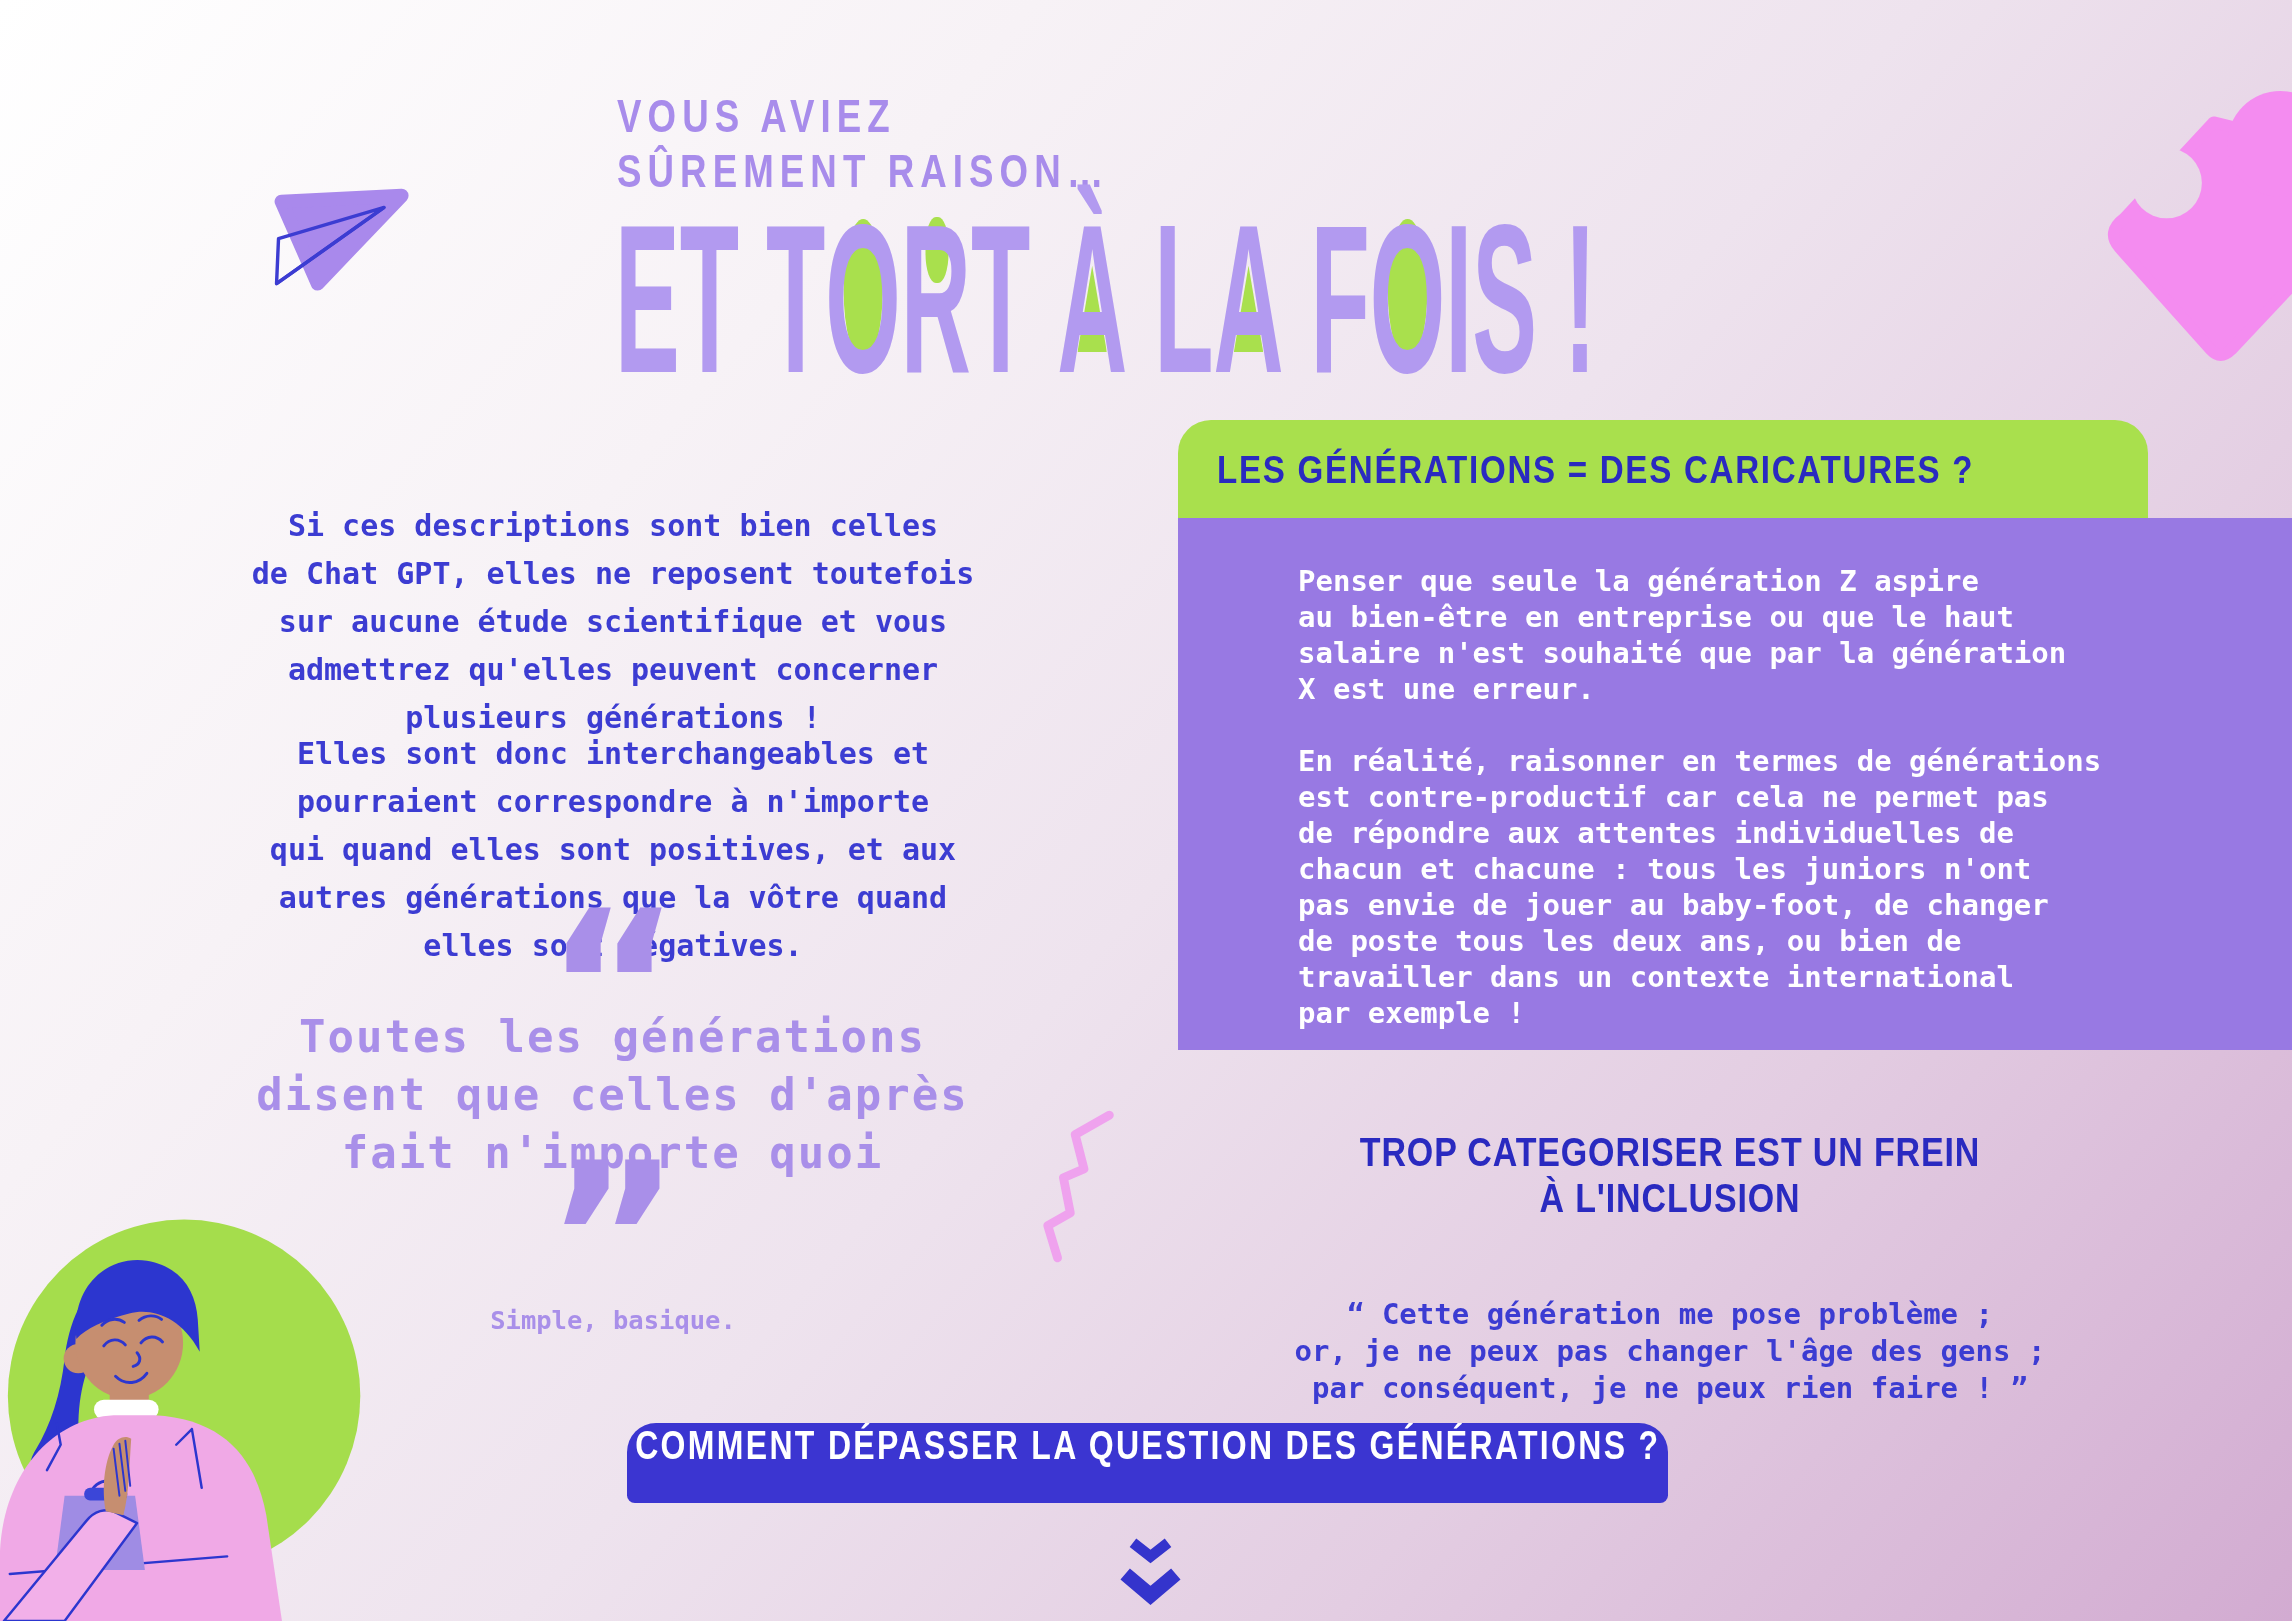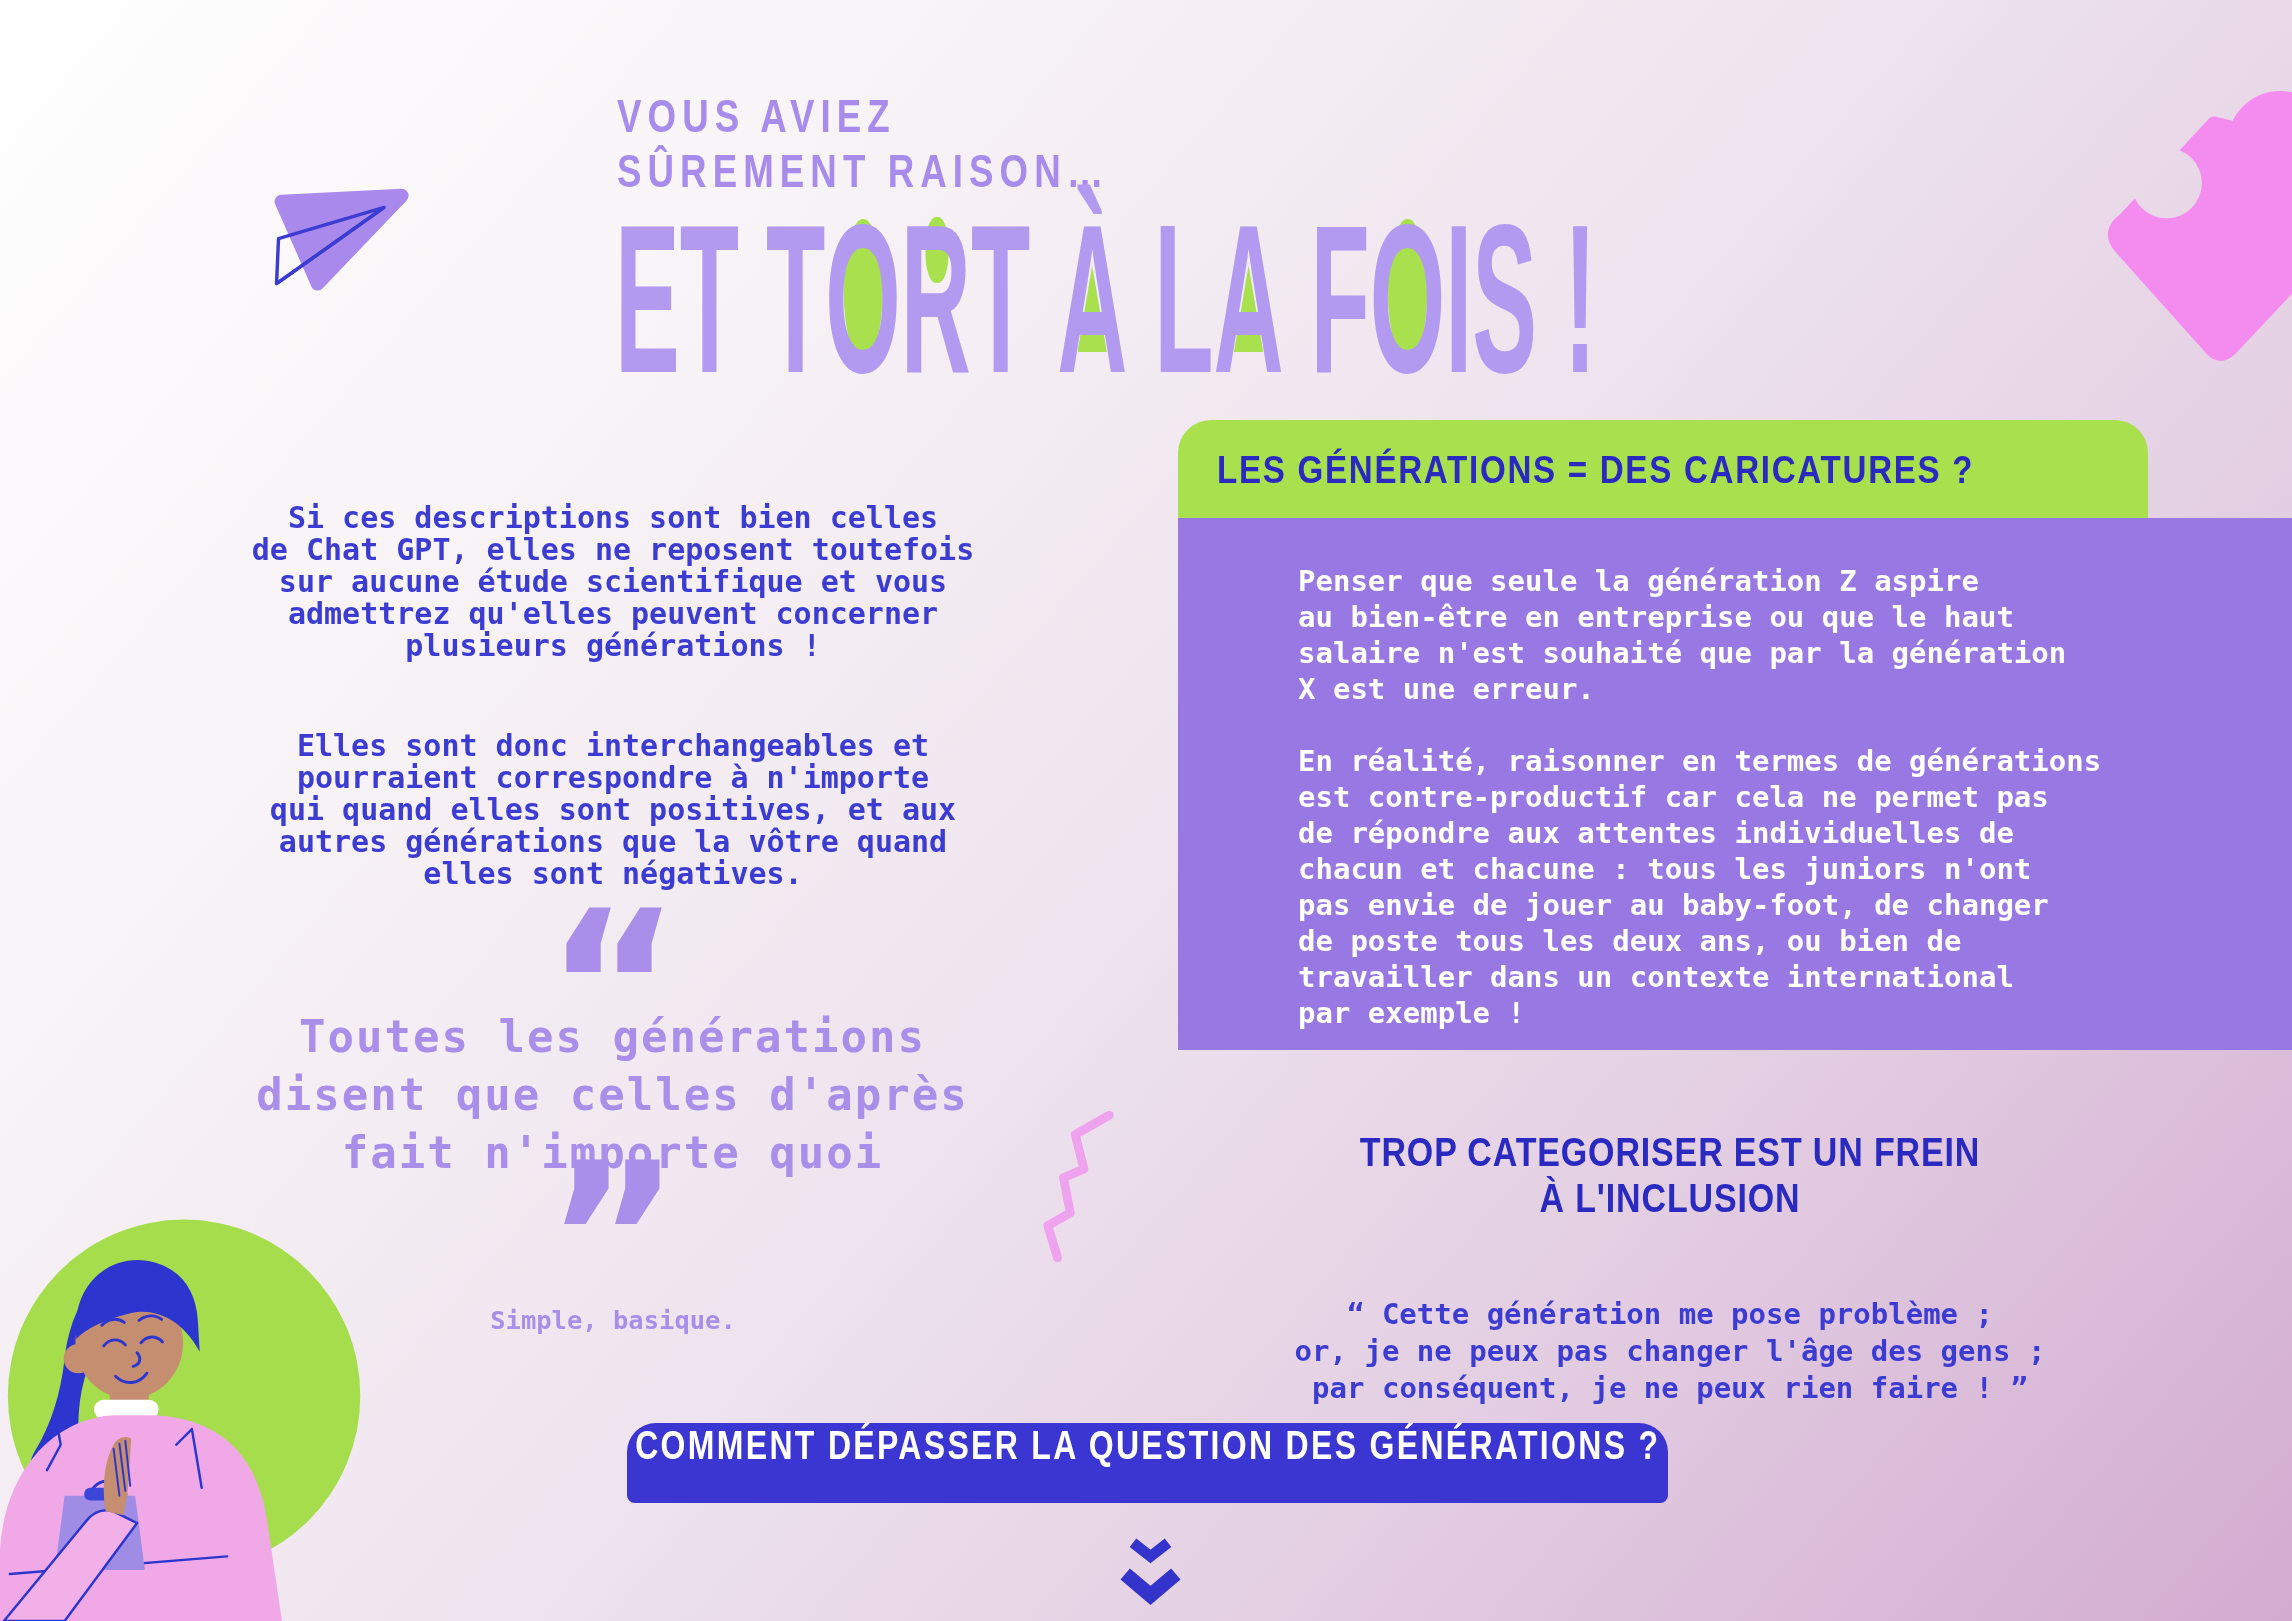--- a/index.html
+++ b/index.html
@@ -27,21 +27,21 @@
   .seg{position:relative;display:inline-block;}
   .seg.c-o::before{content:"";position:absolute;left:24%;right:24%;top:12%;bottom:21%;
     background:#a9e04d;border-radius:50%;z-index:-1;}
   .seg.c-r::before{content:"";position:absolute;left:35%;width:33%;top:11%;height:31%;
     background:#a9e04d;border-radius:45%;z-index:-1;}
   .seg.c-a::before{content:"";position:absolute;left:29%;width:42%;top:34%;height:41%;
     background:#a9e04d;clip-path:polygon(50% 0,0 100%,100% 100%);z-index:-1;}
 
   
   .left-p{left:167px;width:892px;text-align:center;color:#3c3cd2;
-    font-size:30px;line-height:32px;}
+    font-size:30px;line-height:48px;}
   .p1{top:502px;} .p2{top:730px;}
 
   .qmark{left:167px;width:892px;text-align:center;color:#a98fe9;
     font-family:"DejaVu Sans",sans-serif;font-weight:bold;font-size:206px;line-height:1;}
   .qopen{top:885px;} .qclose{top:1137px;}
   .qtext{left:137px;width:951px;top:1008px;text-align:center;color:#a98fe9;
     font-size:44px;line-height:58px;letter-spacing:2px;}
   .qauthor{left:167px;width:892px;top:1269px;text-align:center;color:#a98fe9;font-size:26.5px;}
   .qsource{left:167px;width:892px;top:1305px;text-align:center;color:#a98fe9;font-size:25.5px;}
 

